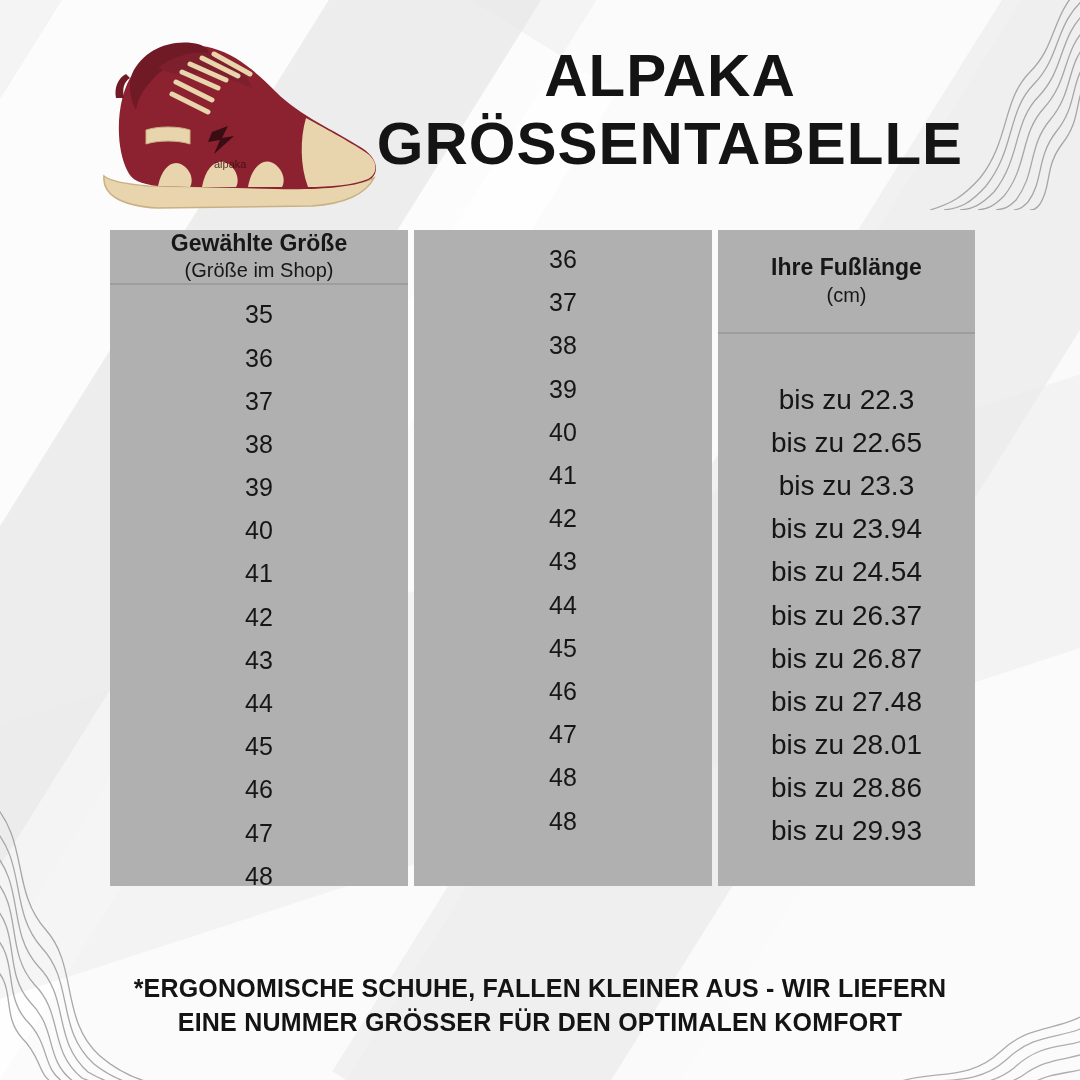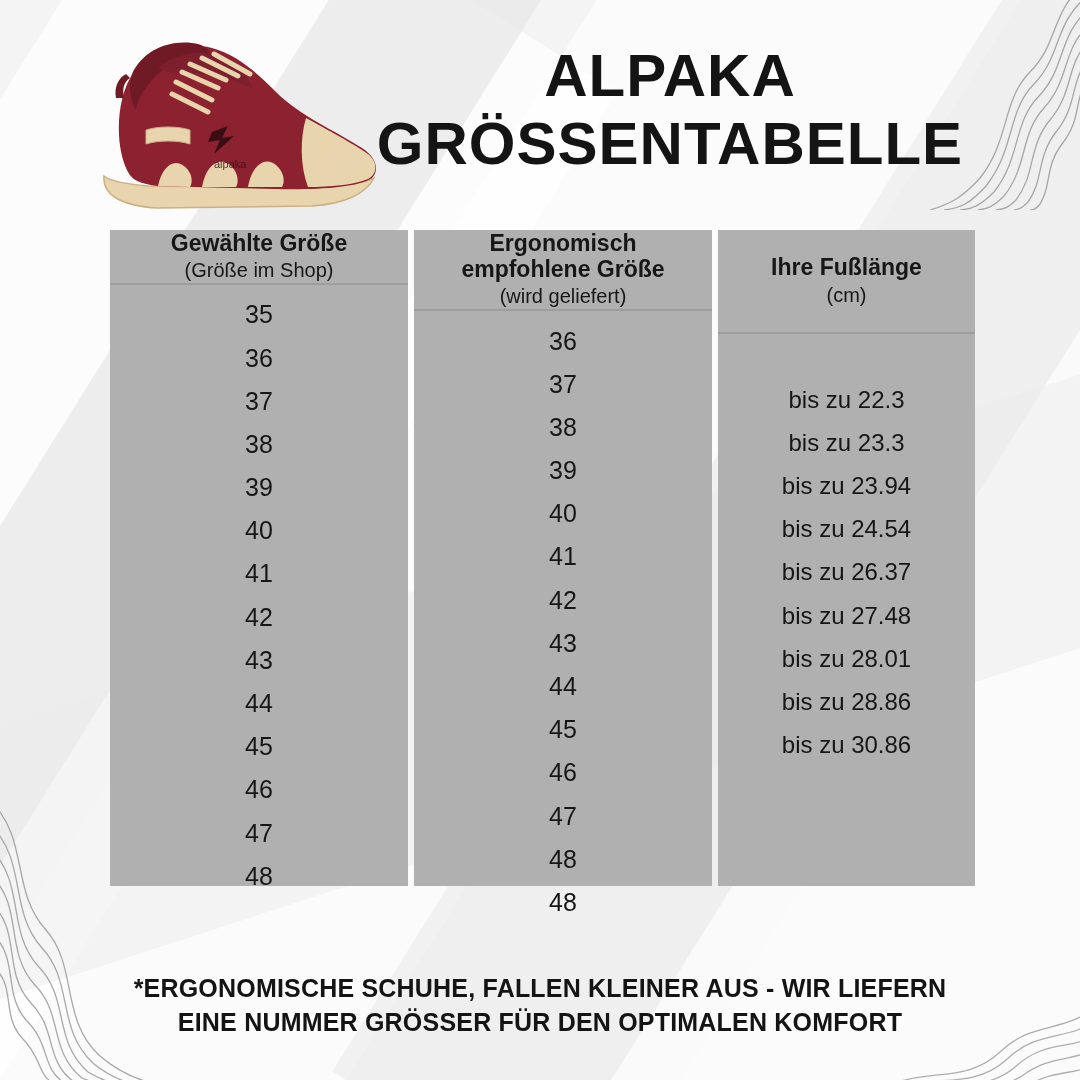--- a/index.html
+++ b/index.html
@@ -139,21 +139,21 @@
   }
   .cell {
     height: 43.2px;
     display: flex;
     align-items: center;
     justify-content: center;
     font-size: 25px;
     color: #161616;
     font-weight: 400;
   }
-  .col-c .cell { font-size: 24px; }
+  .col-c .cell { font-size: 28px; }
 
   
   .footnote {
     position: absolute;
     left: 0;
     top: 972px;
     width: 1080px;
     text-align: center;
     color: #141414;
     font-size: 25px;
@@ -273,24 +273,20 @@
         <div class="cell">43</div>
         <div class="cell">44</div>
         <div class="cell">45</div>
         <div class="cell">46</div>
         <div class="cell">47</div>
         <div class="cell">48</div>
       </div>
     </div>
 
     <div class="col col-b">
-      <div class="col-head">
-        <div class="head-main">Ergonomisch empfohlene Größe</div>
-        <div class="head-sub">(wird geliefert)</div>
-      </div>
       <div class="col-body">
         <div class="cell">36</div>
         <div class="cell">37</div>
         <div class="cell">38</div>
         <div class="cell">39</div>
         <div class="cell">40</div>
         <div class="cell">41</div>
         <div class="cell">42</div>
         <div class="cell">43</div>
         <div class="cell">44</div>
@@ -302,28 +298,30 @@
       </div>
     </div>
 
     <div class="col col-c">
       <div class="col-head">
         <div class="head-main">Ihre Fußlänge</div>
         <div class="head-sub">(cm)</div>
       </div>
       <div class="col-body">
         <div class="cell">bis zu 22.3</div>
+        <div class="cell">bis zu 22.65</div>
         <div class="cell">bis zu 23.3</div>
         <div class="cell">bis zu 23.94</div>
         <div class="cell">bis zu 24.54</div>
         <div class="cell">bis zu 26.37</div>
+        <div class="cell">bis zu 26.87</div>
         <div class="cell">bis zu 27.48</div>
         <div class="cell">bis zu 28.01</div>
         <div class="cell">bis zu 28.86</div>
-        <div class="cell">bis zu 30.86</div>
+        <div class="cell">bis zu 29.93</div>
       </div>
     </div>
   </div>
 
   <div class="footnote">
     <div>*ERGONOMISCHE SCHUHE, FALLEN KLEINER AUS - WIR LIEFERN</div>
     <div>EINE NUMMER GRÖSSER FÜR DEN OPTIMALEN KOMFORT</div>
   </div>
 
 </div>

